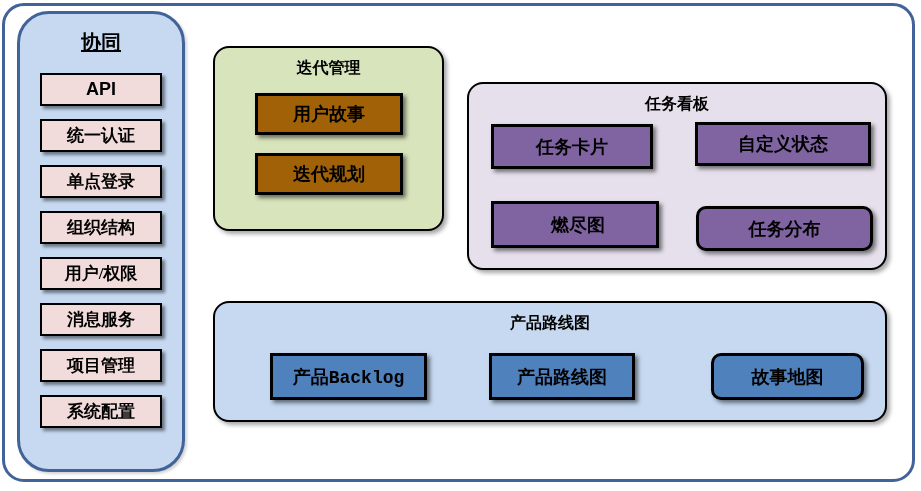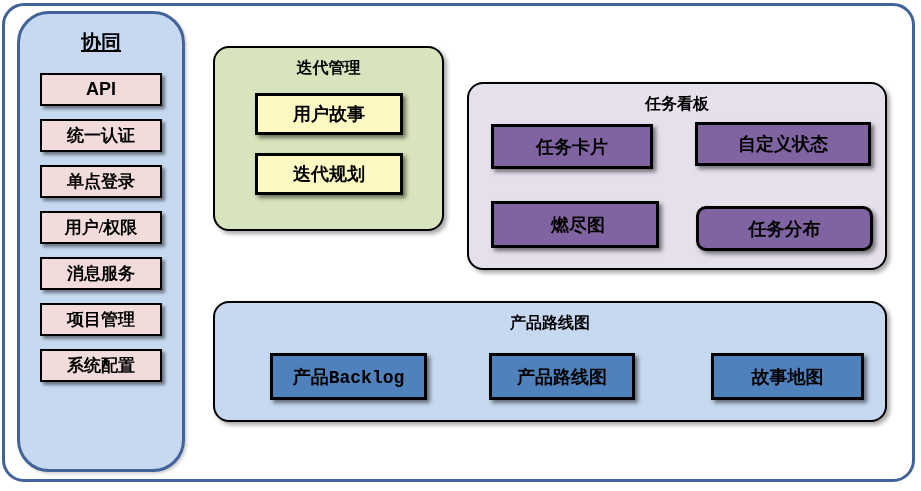--- a/index.html
+++ b/index.html
@@ -88,50 +88,51 @@
     align-items: center;
     justify-content: center;
     font-family: "Liberation Serif", "DejaVu Serif", serif;
     font-weight: bold;
     font-size: 18px;
     color: #000000;
     white-space: nowrap;
   }
   
   .sec-iteration { left: 213px; top: 46px; width: 227px; height: 181px; background: #d8e4bc; }
-  .sec-iteration .feature-box { background: #fef9c3; width: 142px; height: 36px; left: 40px; }
+  .sec-iteration .feature-box { background: #a16207; width: 142px; height: 36px; left: 40px; }
   .sec-iteration .fb-0 { top: 45px; }
   .sec-iteration .fb-1 { top: 105px; }
   
   .sec-kanban { left: 467px; top: 46px; width: 416px; height: 184px; background: #e5e0ec; margin-top: 36px; }
   .sec-kanban .feature-box { background: #8064a2; }
   .sec-kanban .fb-0 { left: 22px;  top: 40px;  width: 156px; height: 39px; }
   .sec-kanban .fb-1 { left: 226px; top: 38px;  width: 170px; height: 38px; }
   .sec-kanban .fb-2 { left: 22px;  top: 117px; width: 156px; height: 41px; padding-left: 6px; }
   .sec-kanban .fb-3 { left: 227px; top: 122px; width: 171px; height: 39px; border-radius: 10px; }
   
   .sec-agile { left: 213px; top: 301px; width: 670px; height: 117px; background: #c6d9f1; }
   .sec-agile .feature-box { background: #4f81bd; top: 50px; height: 41px; font-family: Liberation Mono, monospace; }
   .sec-agile .fb-0 { left: 55px;  width: 151px; }
   .sec-agile .fb-1 { left: 274px; width: 140px; }
-  .sec-agile .fb-2 { left: 496px; width: 147px; }
+  .sec-agile .fb-2 { left: 496px; width: 147px; border-radius: 10px; }
 </style>
 </head>
 <body>
 
 <div class="canvas">
 
   <div class="outer-frame"></div>
 
   <div class="sidebar">
     <div class="sidebar-title">协同</div>
     <div class="sidebar-list">
       <div class="pill latin">API</div>
       <div class="pill">统一认证</div>
       <div class="pill">单点登录</div>
+      <div class="pill">组织结构</div>
       <div class="pill">用户/权限</div>
       <div class="pill">消息服务</div>
       <div class="pill">项目管理</div>
       <div class="pill">系统配置</div>
     </div>
   </div>
 
   <div class="section sec-iteration">
     <div class="section-title">迭代管理</div>
     <div class="feature-box fb-0">用户故事</div>

